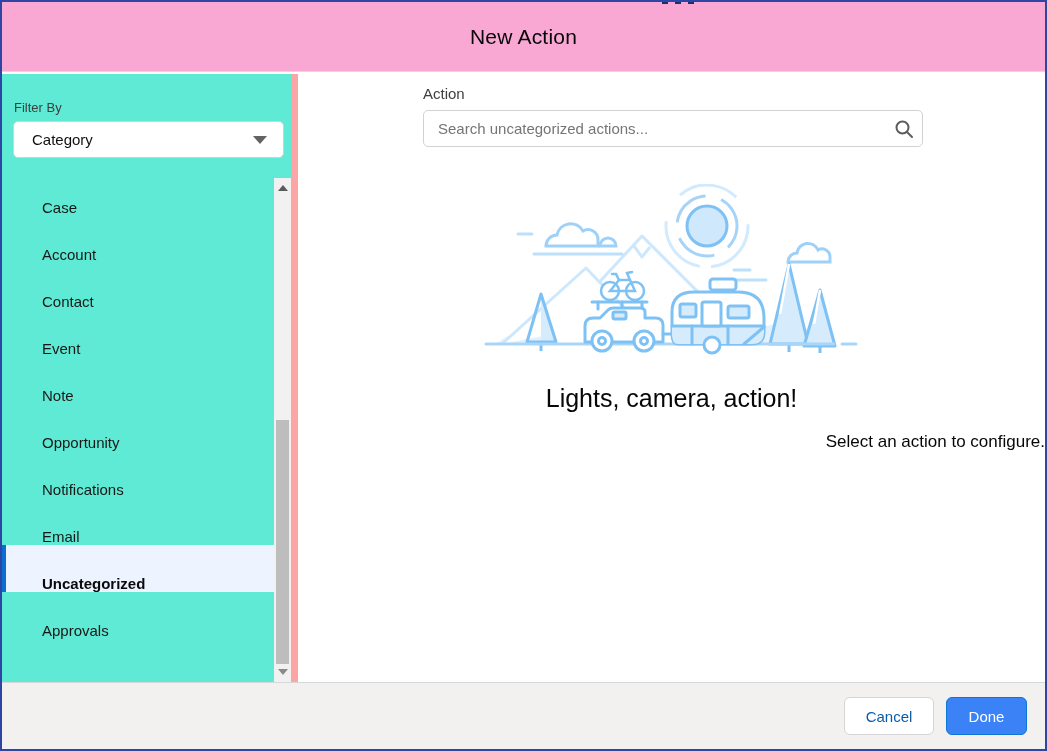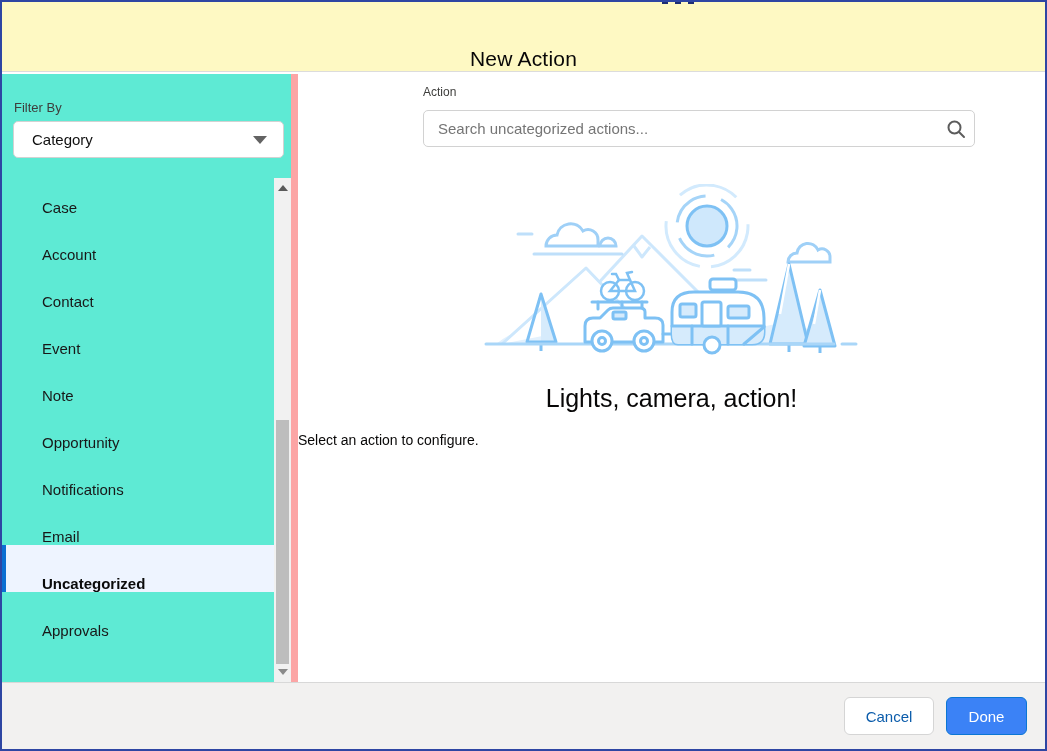--- a/index.html
+++ b/index.html
@@ -11,22 +11,22 @@
     border:2px solid #2e46a3;
     overflow:hidden;
     color:#181818;
   }
   
   .top-artifact { position:absolute; top:0; left:660; left:660px; width:36px; height:2px; display:flex; gap:7px; }
   .top-artifact span { width:6px; height:2px; background:#1d2e74; display:block; }
 
   
   .header {
-    height:70px; display:flex; align-items:flex-end; justify-content:center;
-    border-bottom:1px solid #dcdcdc; background:#fef9c3;
+    height:70px; display:flex; align-items:center; justify-content:center;
+    border-bottom:1px solid #dcdcdc; background:#f9a8d4;
   }
   .header .title { font-size:21px; font-weight:400; color:#080707; letter-spacing:0.2px; }
 
   
   .content { position:absolute; top:72px; left:0; right:0; bottom:67px; display:flex; }
 
   .sidebar {
     position:relative; width:296px; flex:0 0 296px;
     border-right:7px solid #fca5a5; background:#5eead4;
   }
@@ -59,43 +59,43 @@
   }
   .scroll-btn { position:absolute; left:0; width:17px; height:20px; display:flex; align-items:center; justify-content:center; cursor:pointer; }
   .scroll-btn.up { top:0; }
   .scroll-btn.down { bottom:0; }
   .tri-up { width:0; height:0; border-left:5px solid transparent; border-right:5px solid transparent; border-bottom:6px solid #5a5a5a; }
   .tri-down { width:0; height:0; border-left:5px solid transparent; border-right:5px solid transparent; border-top:6px solid #8a8a8a; }
   .scroll-thumb { position:absolute; left:2px; width:13px; top:242px; height:244px; background:#bdbdbd; cursor:pointer; }
 
   
   .main { position:relative; flex:1; background:#fff; }
-  .action-label { position:absolute; left:125px; top:11px; font-size:12px; color:#3e3e3c; }
+  .action-label { position:absolute; left:125px; top:11px; font-size:15px; color:#3e3e3c; }
   .search-box {
-    position:absolute; left:125px; top:36px; width:552px; height:37px;
+    position:absolute; left:125px; top:36px; width:500px; height:37px;
     border:1px solid #d2d2d2; border-radius:5px; background:#fff;
     display:flex; align-items:center;
   }
   .search-box input {
     flex:1; border:none; outline:none; background:transparent;
     font-family:"Liberation Sans", sans-serif; font-size:15px; color:#181818;
     padding:0 8px 0 14px; height:100%;
   }
   .search-box input::placeholder { color:#757575; opacity:1; }
   .search-icon-wrap { width:36px; display:flex; align-items:center; justify-content:center; }
 
   .illustration { position:absolute; left:50%; top:110px; transform:translateX(-50%); width:380px; height:172px; }
 
   .empty-headline {
     position:absolute; left:0; right:0; top:310px; text-align:center;
     font-size:25px; font-weight:400; color:#080707;
   }
   .empty-subtext {
-    position:absolute; left:0; right:0; top:358px; text-align:left;
-    font-size:14px; color:#080707;
+    position:absolute; left:0; right:0; top:358px; text-align:right;
+    font-size:17px; color:#080707;
   }
 
   
   .footer {
     position:absolute; left:0; right:0; bottom:0; height:67px;
     background:#f2f1f0; border-top:1px solid #d8d8d8;
     display:flex; align-items:center; justify-content:flex-end; gap:12px;
     padding-right:18px;
   }
   .btn {

